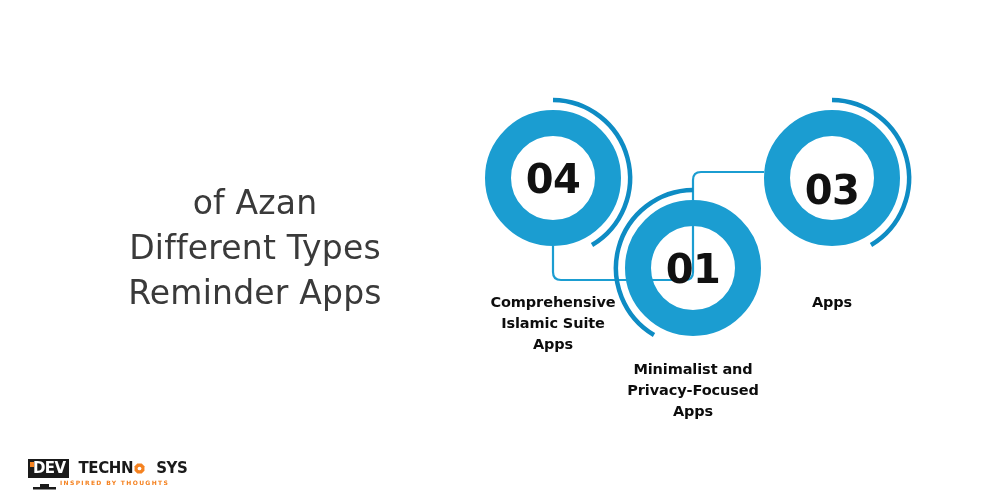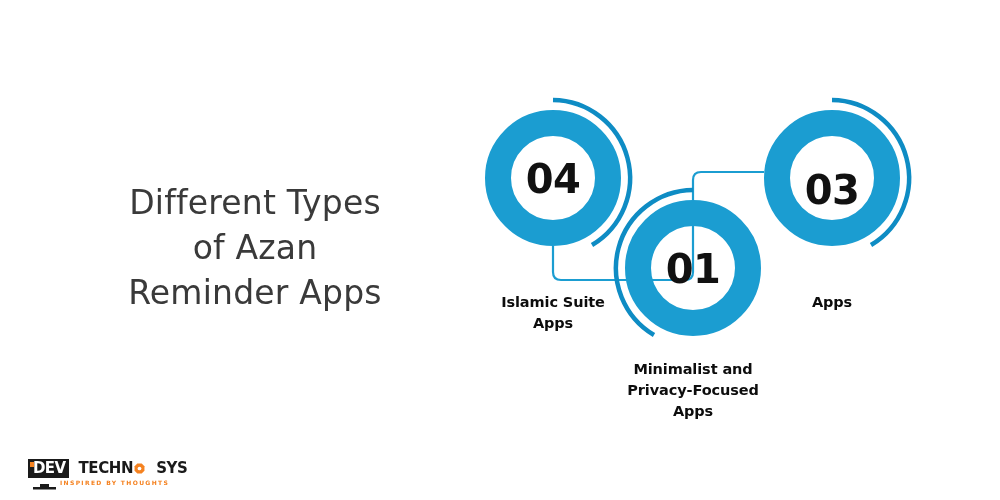--- a/index.html
+++ b/index.html
@@ -163,30 +163,31 @@
   </g>
 
   <g>
     <path d="M 832 100 A 78 78 0 0 1 871 245" fill="none" stroke="#0e8cc4" stroke-width="4.5" stroke-linecap="butt"></path>
     <circle cx="832" cy="178" r="55" fill="none" stroke="#1b9dd1" stroke-width="26"></circle>
   </g>
 
 </svg>
 
 <div class="headline">
+  <span class="hl-line">of Azan</span>
   <span class="hl-line">Different Types</span>
-  <span class="hl-line">of Azan</span>
   <span class="hl-line">Reminder Apps</span>
 </div>
 
 <div class="step-num" id="num-1">04</div>
 <div class="step-num" id="num-2">01</div>
 <div class="step-num" id="num-3">03</div>
 
 <div class="caption" id="cap-1">
+  <span class="cap-line">Comprehensive</span>
   <span class="cap-line">Islamic Suite</span>
   <span class="cap-line">Apps</span>
 </div>
 
 <div class="caption" id="cap-2">
   <span class="cap-line">Minimalist and</span>
   <span class="cap-line">Privacy-Focused</span>
   <span class="cap-line">Apps</span>
 </div>
 

